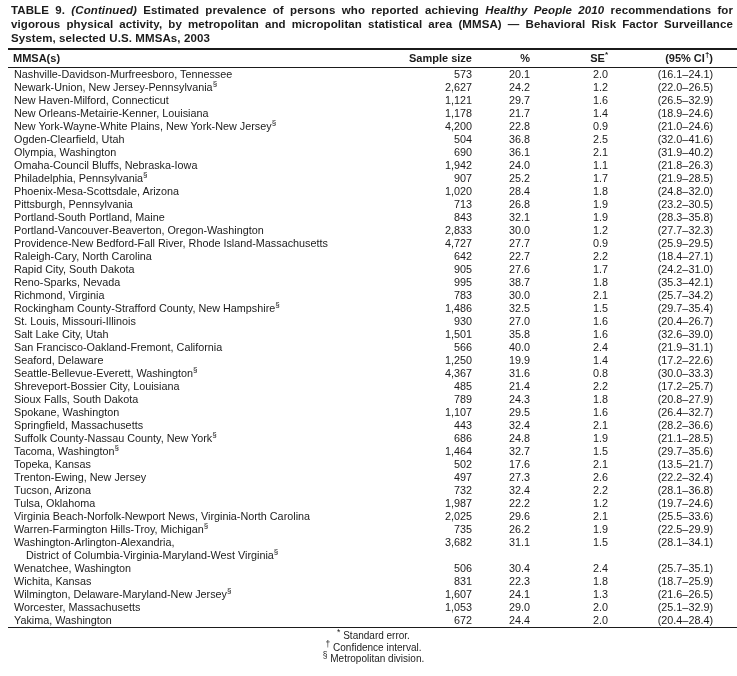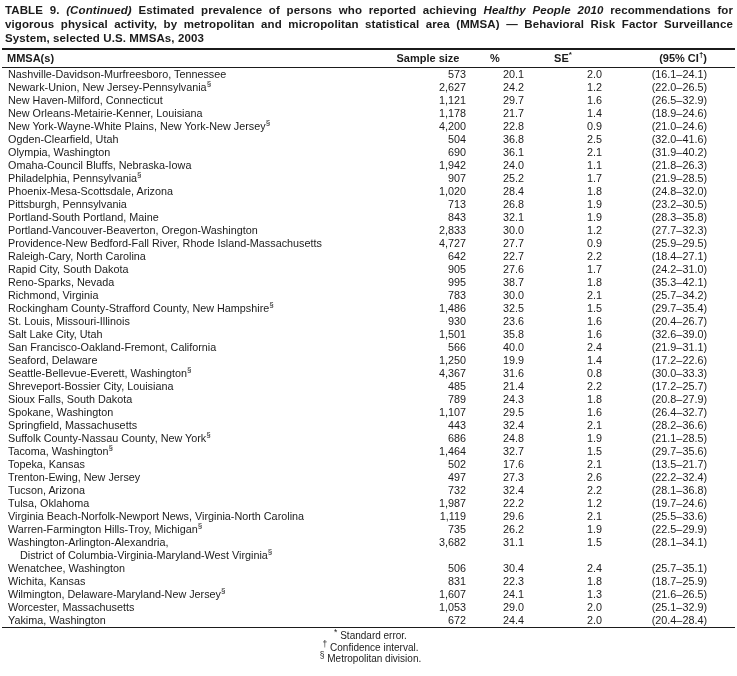--- a/index.html
+++ b/index.html
@@ -10,21 +10,21 @@
     height: 676px;
     overflow: hidden;
     color: #1b1b1b;
     font-family: "Liberation Sans", sans-serif;
     -webkit-font-smoothing: antialiased;
   }
   .page {
     box-sizing: border-box;
     width: 737px;
     height: 676px;
-    padding: 3px 2px 0 2px;
+    padding: 3px 2px 0 8px;
   }
   .title {
     font-size: 11.5px;
     font-weight: bold;
     line-height: 14px;
     text-align: justify;
     padding: 0 2px 0 3px;
     letter-spacing: 0.1px;
   }
   .title .ital { font-style: italic; }
@@ -42,21 +42,21 @@
   col.c4 { width: 78px; }
   col.c5 { width: 133px; }
   thead th {
     font-size: 11px;
     font-weight: bold;
     padding: 2px 0 3px 0;
     border-bottom: 1px solid #1b1b1b;
     white-space: nowrap;
   }
   th.h-mmsa { text-align: left; padding-left: 5px; margin-top: 16px; }
-  th.h-center { text-align: center; }
+  th.h-center { text-align: right; }
   th.h-right { text-align: right; padding-right: 28px; }
   tbody td {
     font-size: 10.8px;
     line-height: 13px;
     padding: 0;
     vertical-align: top;
     white-space: nowrap;
   }
   td.col-mmsa { padding-left: 6px; }
   td.num { text-align: right; }
@@ -277,21 +277,21 @@
           <td class="col-sample num">1,486</td>
           <td class="col-pct num">32.5</td>
           <td class="col-se num">1.5</td>
           <td class="col-ci num">(29.7–35.4)</td>
         </tr>
         <tr>
           <td class="col-mmsa">
             <div>St. Louis, Missouri-Illinois</div>
           </td>
           <td class="col-sample num">930</td>
-          <td class="col-pct num">23.6</td>
+          <td class="col-pct num">27.0</td>
           <td class="col-se num">1.6</td>
           <td class="col-ci num">(20.4–26.7)</td>
         </tr>
         <tr>
           <td class="col-mmsa">
             <div>Salt Lake City, Utah</div>
           </td>
           <td class="col-sample num">1,501</td>
           <td class="col-pct num">35.8</td>
           <td class="col-se num">1.6</td>
@@ -411,21 +411,21 @@
           </td>
           <td class="col-sample num">1,987</td>
           <td class="col-pct num">22.2</td>
           <td class="col-se num">1.2</td>
           <td class="col-ci num">(19.7–24.6)</td>
         </tr>
         <tr>
           <td class="col-mmsa">
             <div>Virginia Beach-Norfolk-Newport News, Virginia-North Carolina</div>
           </td>
-          <td class="col-sample num">1,119</td>
+          <td class="col-sample num">2,025</td>
           <td class="col-pct num">29.6</td>
           <td class="col-se num">2.1</td>
           <td class="col-ci num">(25.5–33.6)</td>
         </tr>
         <tr>
           <td class="col-mmsa">
             <div>Warren-Farmington Hills-Troy, Michigan<sup>§</sup></div>
           </td>
           <td class="col-sample num">735</td>
           <td class="col-pct num">26.2</td>

